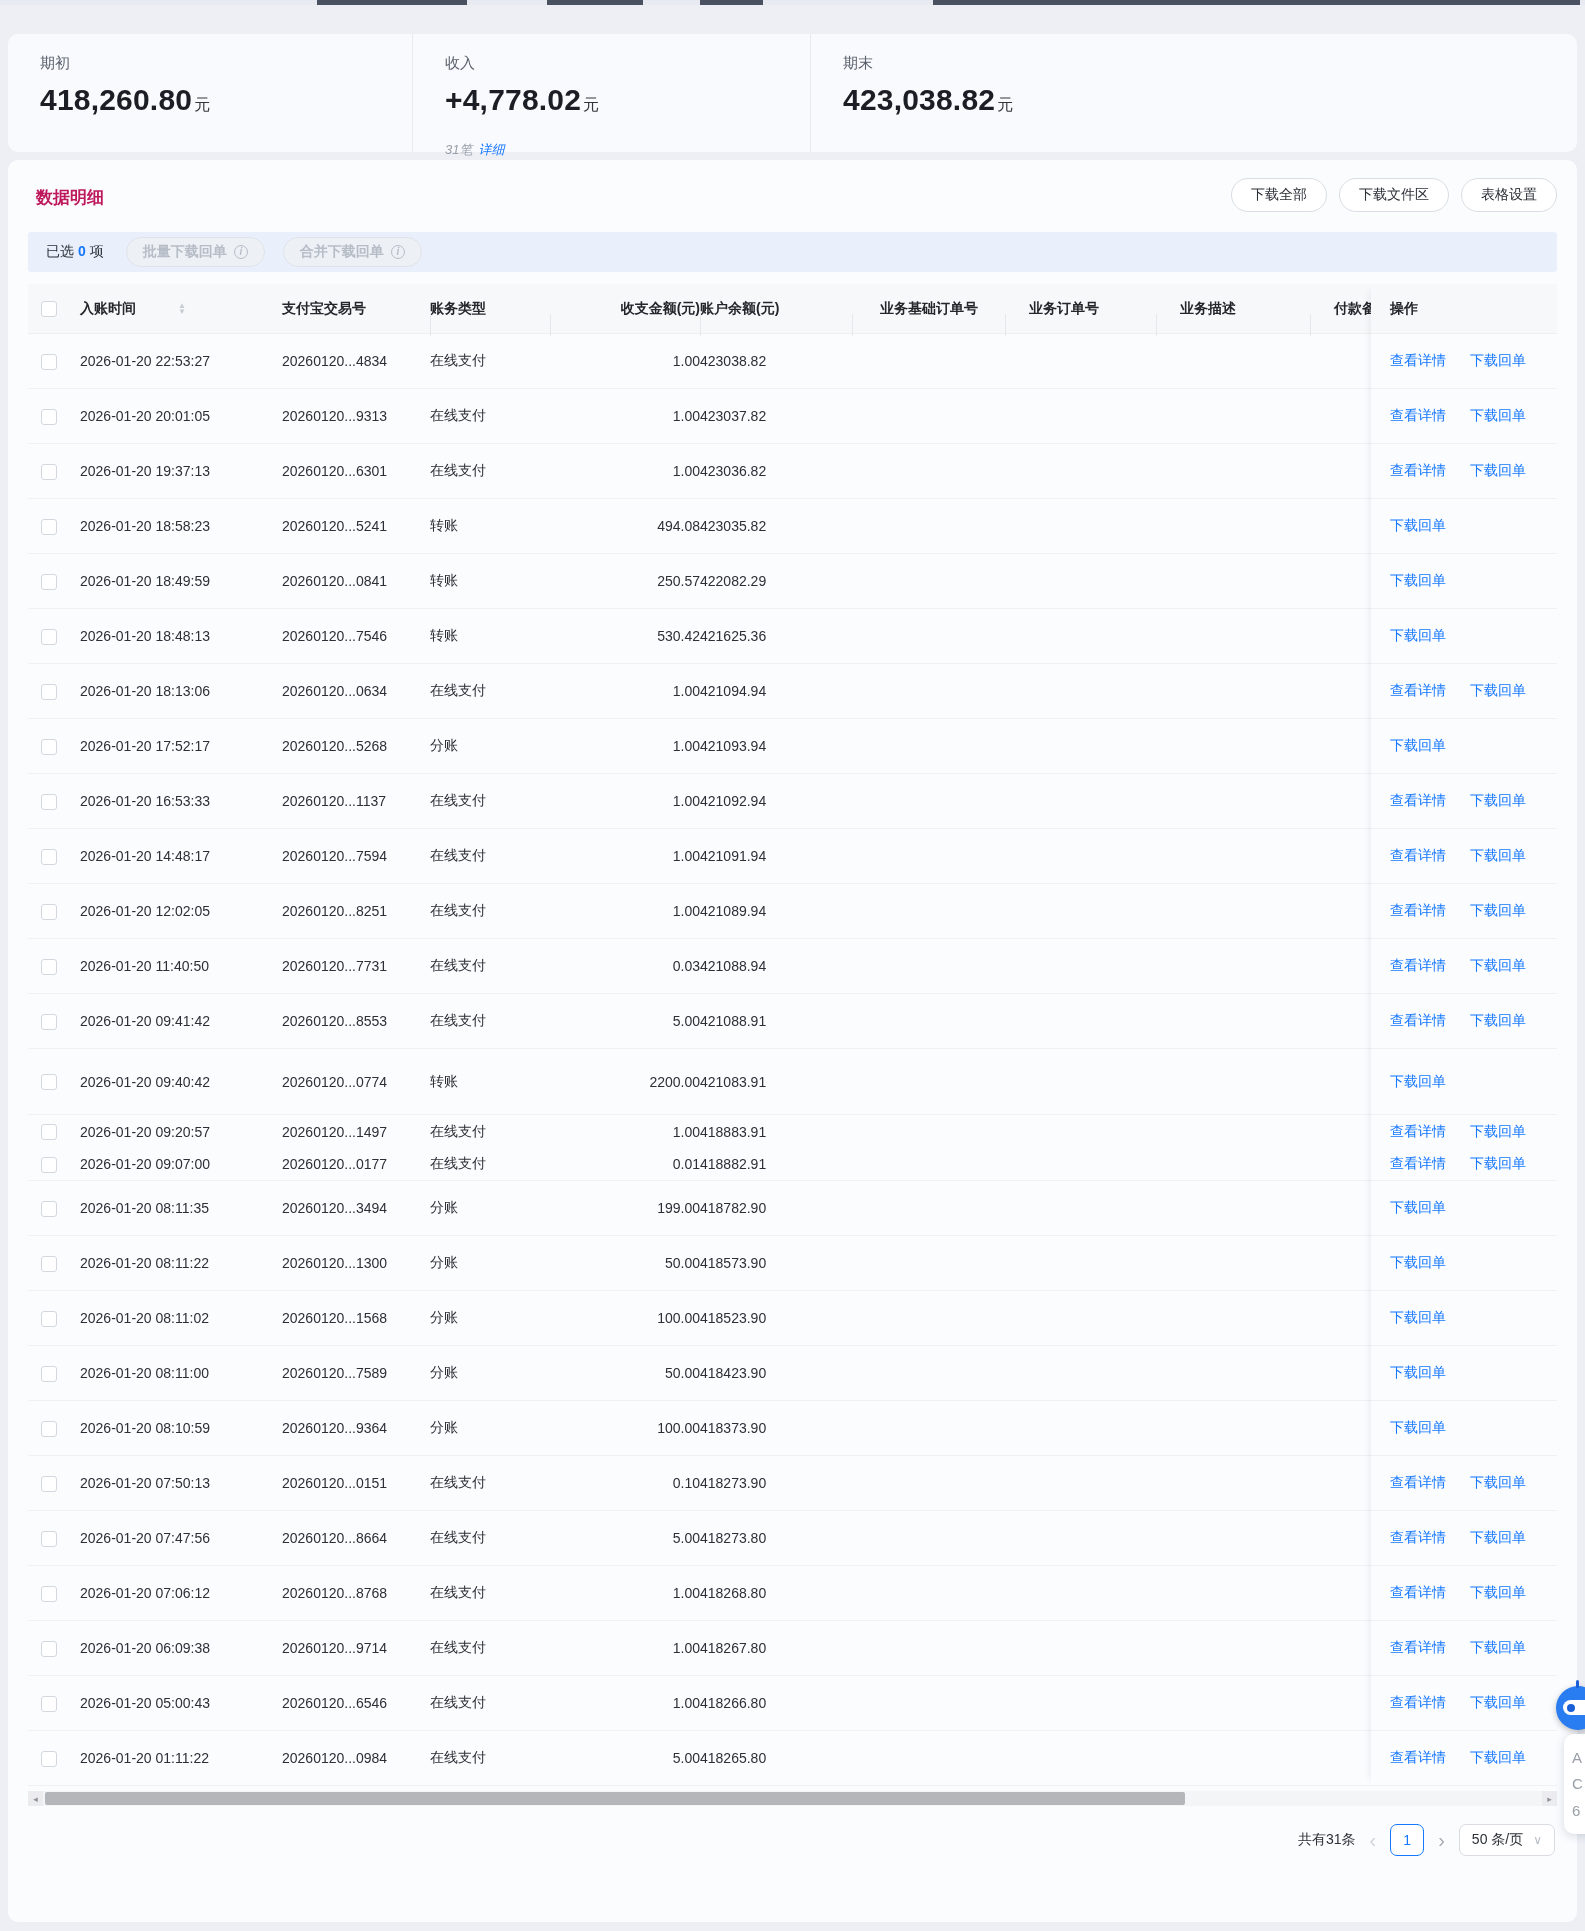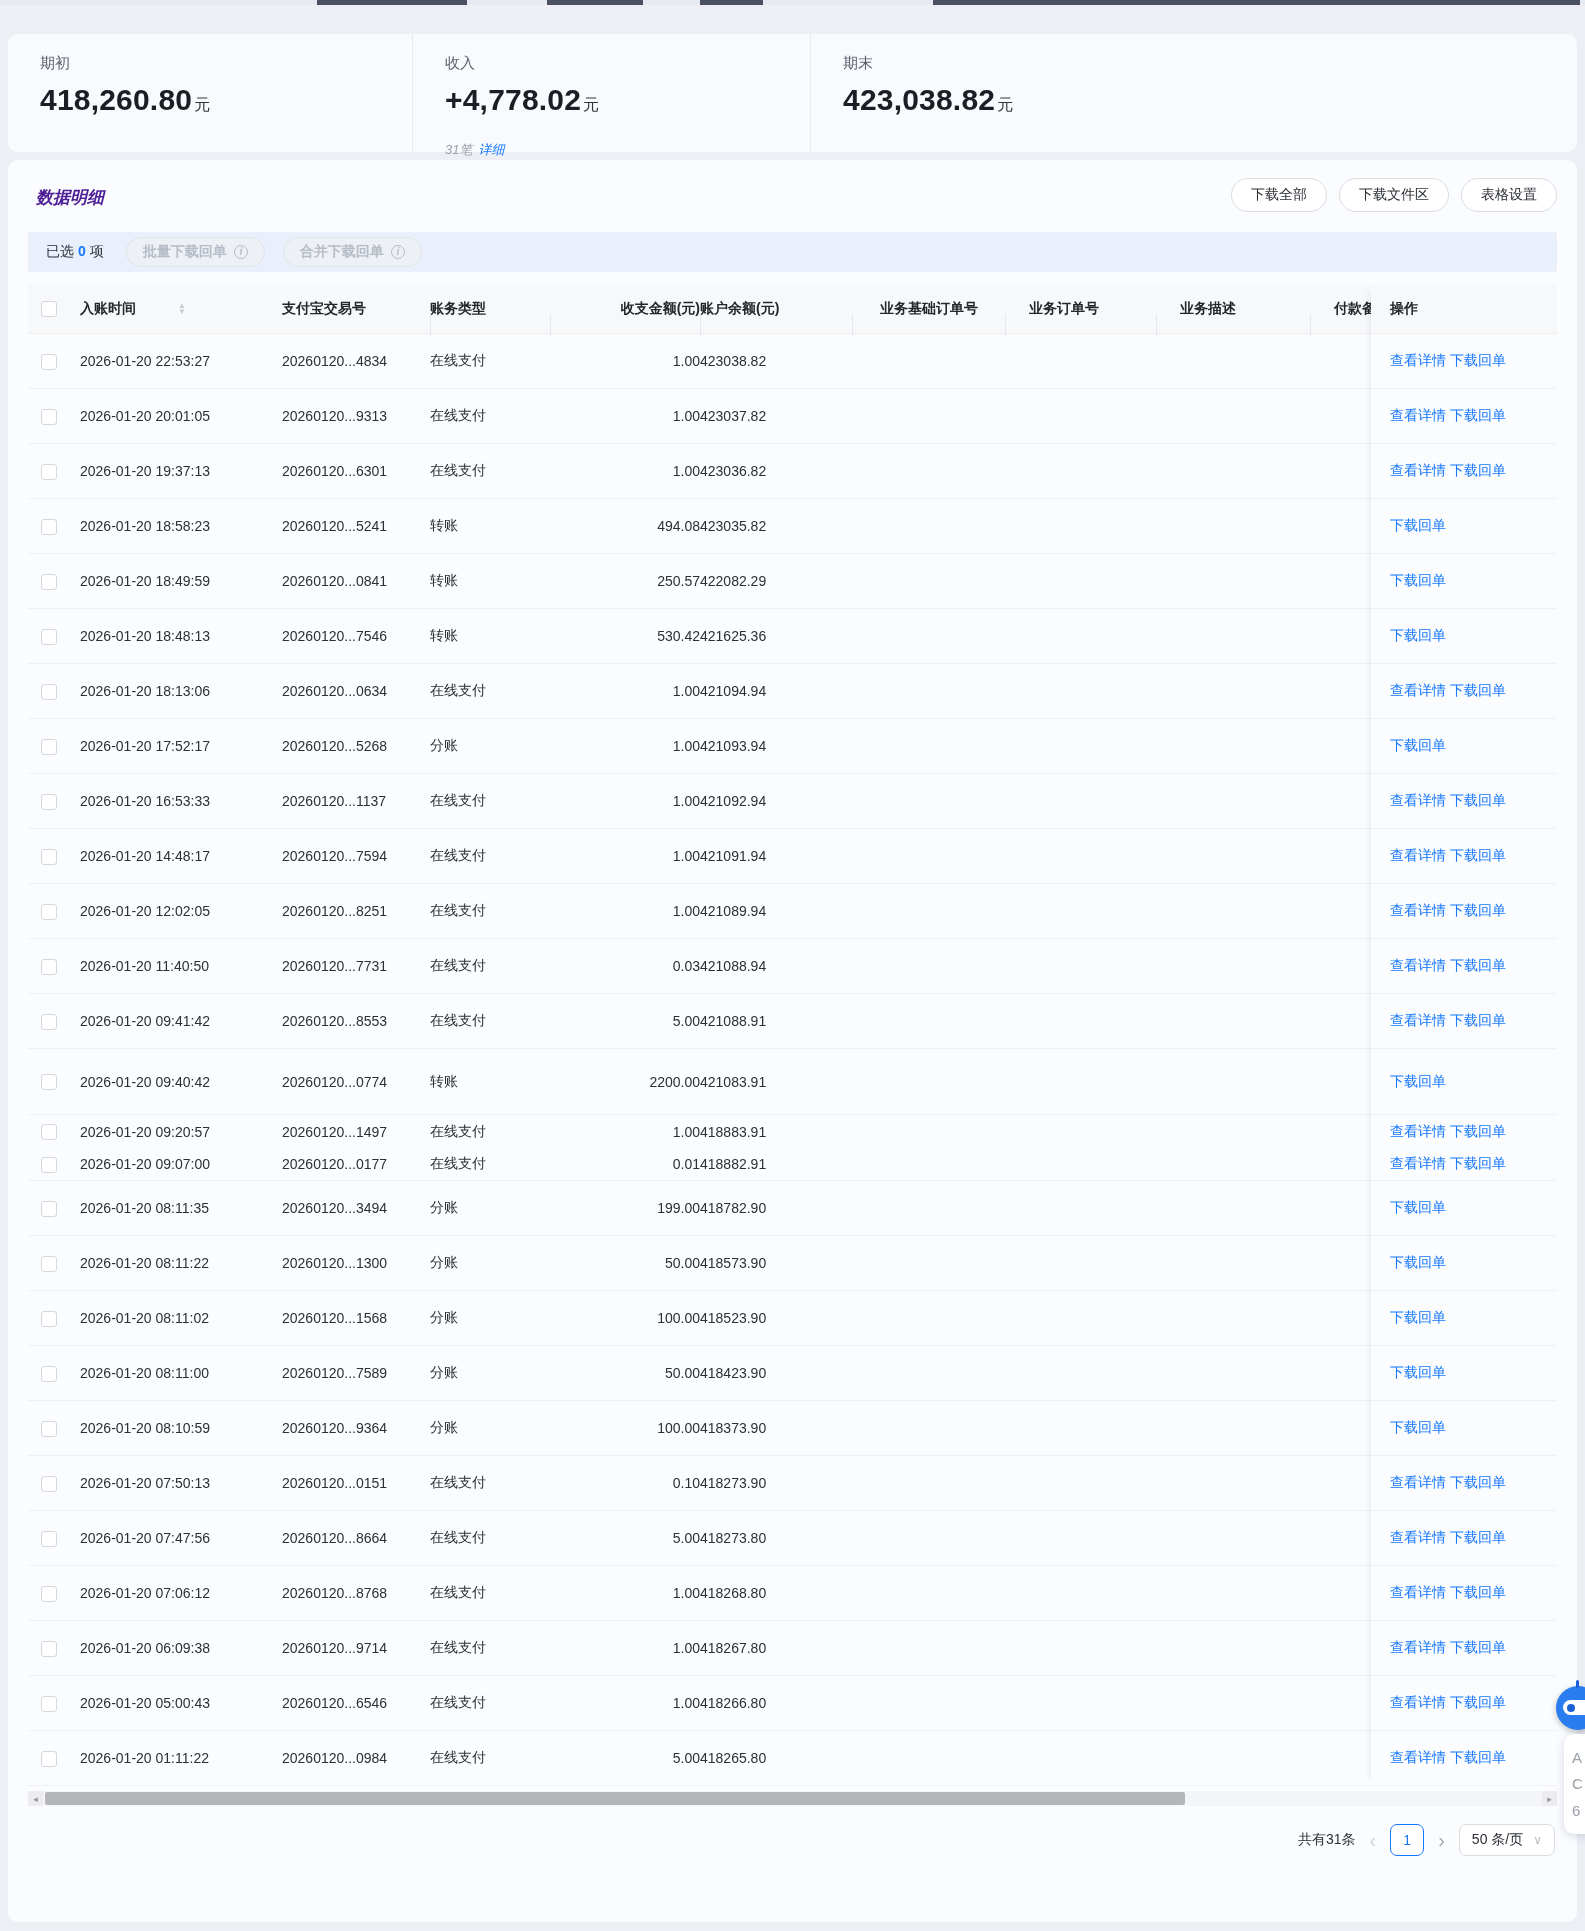--- a/index.html
+++ b/index.html
@@ -29,21 +29,21 @@
   .sum-unit { font-size:16px; font-weight:400; color:#33363d; margin-left:2px; }
   .sum-sub { margin-top:24px; font-size:13px; color:#9aa0a9;font-style:italic; }
   .sum-sub .lnk { color:#1677ff; margin-left:6px; cursor:pointer; }
 
   
   .main-card {
     position:absolute; left:8px; top:160px; width:1569px; height:1762px;
     background:#fbfcfe; border-radius:10px; padding:0 20px;
   }
   .panel-head { position:relative; height:72px; }
-  .panel-title { position:absolute; left:8px; top:26px; font-size:17px; font-weight:700; color:#4c1d95;font-style:italic; }
+  .panel-title { position:absolute; left:8px; top:26px; font-size:17px; font-weight:700; color:#be185d; }
   .head-btns { position:absolute; right:0; top:18px; display:flex; gap:12px; }
   .pill-btn {
     height:34px; padding:0 19px; border:1px solid #dadde3; border-radius:17px;
     background:#fff; font-size:14px; color:#2b2f36; display:flex; align-items:center; cursor:pointer;
   }
 
   .select-bar {
     height:40px; background:#e9effb; border-radius:3px;
     display:flex; align-items:center; padding-left:18px;
   }
@@ -89,21 +89,21 @@
   }
   .sorter { display:inline-flex; flex-direction:column; margin-left:42px; vertical-align:middle;
             color:#c7cbd2; font-size:8px; line-height:6px; cursor:pointer; }
   
   .ops-col {
     position:absolute; top:0; right:0; width:186px; background:#fbfcfe;
     box-shadow:-7px 0 8px -7px rgba(20,30,50,.10);
   }
   .ops-head { height:50px; background:#f7f8fa; border-bottom:1px solid #efefef;
               display:flex; align-items:center; padding-left:19px; font-weight:700; color:#23262b; }
-  .orow { height:55px; border-bottom:1px solid #f0f1f3; display:flex; align-items:center; padding-left:19px; gap:4px; }
+  .orow { height:55px; border-bottom:1px solid #f0f1f3; display:flex; align-items:center; padding-left:19px; gap:24px; }
   .orow.tall { height:66px; }
   .orow.compact { height:33px; }
   .orow.nodiv { border-bottom:none; }
   .op-link { color:#1677ff; cursor:pointer; text-decoration:none; }
 
   
   .hscroll { position:relative; height:15px; margin-top:5px; display:flex; align-items:stretch; }
   .hs-btn { width:15px; background:#ececee; color:#8f9298; font-size:9px;
             display:flex; align-items:center; justify-content:center; cursor:pointer; }
   .hs-track { position:relative; flex:1; background:#f4f5f7; }

